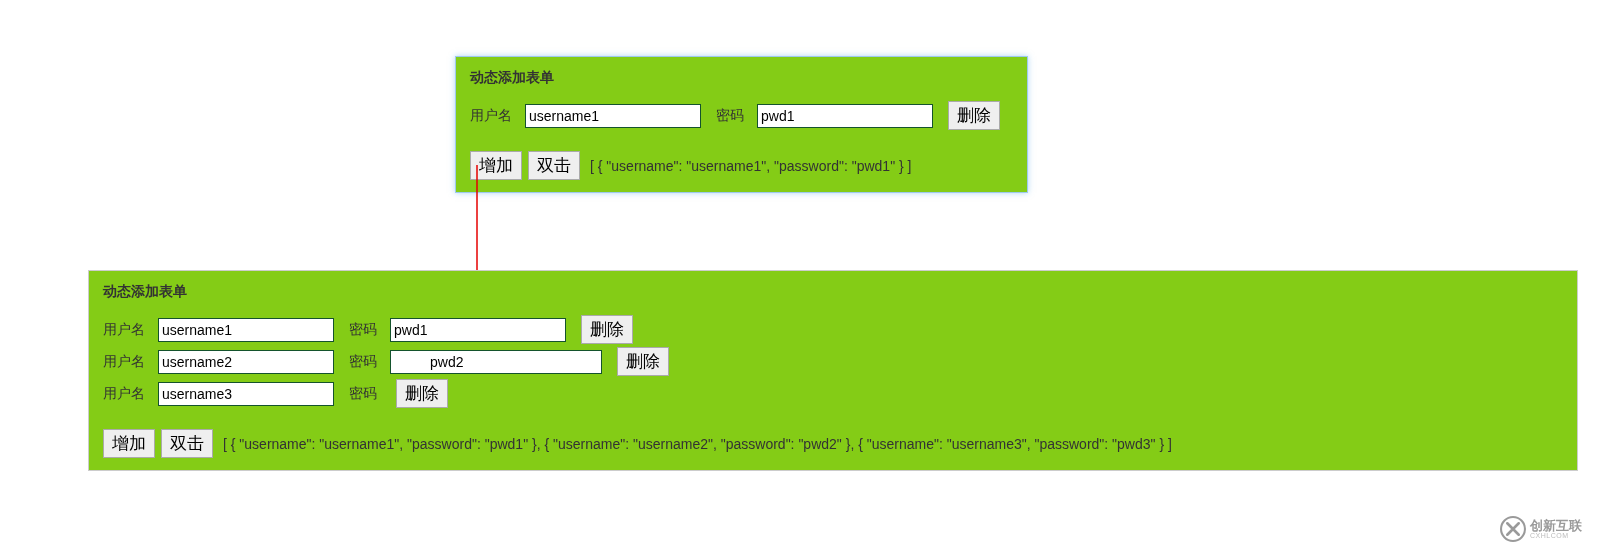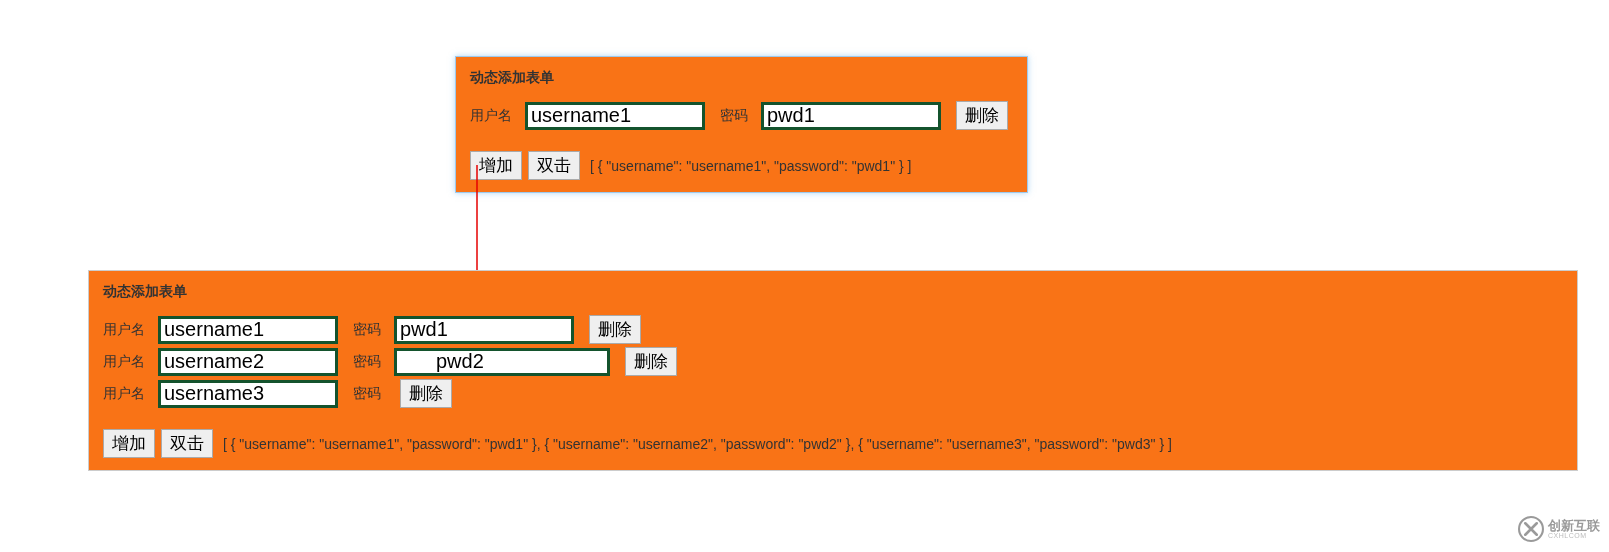--- a/index.html
+++ b/index.html
@@ -11,21 +11,21 @@
     background: #fff;
     width: 1609px;
     height: 552px;
     position: relative;
   }
   .panel {
     border: 1px solid #ccc;
     padding: 12px 14px;
     box-sizing: border-box;
     position: absolute;
-    background: #f97316;
+    background: #84cc16;
   }
   .panel.top {
     border: 1px solid #9ecaed;
     box-shadow: 0 0 6px rgba(102,175,233,0.5);
   }
   .panel-title {
     font-weight: bold;
     margin-bottom: 14px;
   }
   .row {
@@ -33,23 +33,23 @@
     display: flex;
     align-items: center;
     flex-wrap: wrap;
     gap: 9px;
   }
   .label {
     margin-right: 4px;
   }
   .label.pwd { margin-left: 6px; }
   input[type="text"] {
-    border: 3px solid #14532d;
+    border: 1px solid #14532d;
     padding: 1px 3px;
-    font-size: 20px;
+    font-size: 14px;
     height: 20px;
     box-sizing: content-box;
   }
   button {
     border: 1px solid #aaa;
     background: #efefef;
     padding: 2px 8px;
     font-size: 17px;
     cursor: pointer;
     margin-left: 6px;
@@ -72,21 +72,21 @@
     left: 625px;
     top: 275px;
     color: #c9c9c9;
     font-family: "Courier New", monospace;
     font-size: 15px;
     letter-spacing: 0.5px;
     pointer-events: none;
   }
   .logo {
     position: absolute;
-    right: 9px;
+    right: 27px;
     bottom: 10px;
     display: flex;
     align-items: center;
     color: #9a9a9a;
     pointer-events: none;
   }
   .logo svg { margin-right: 4px; }
   .logo-text {
     font-size: 13px;
     font-weight: bold;

